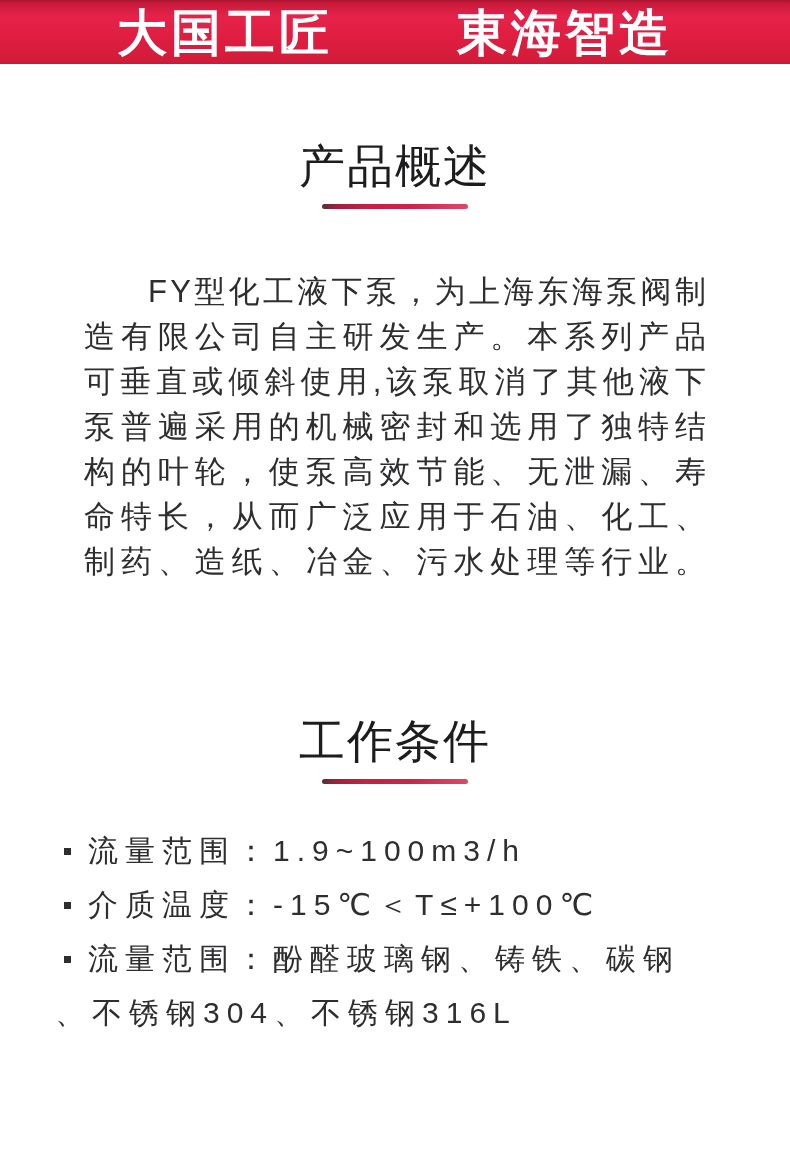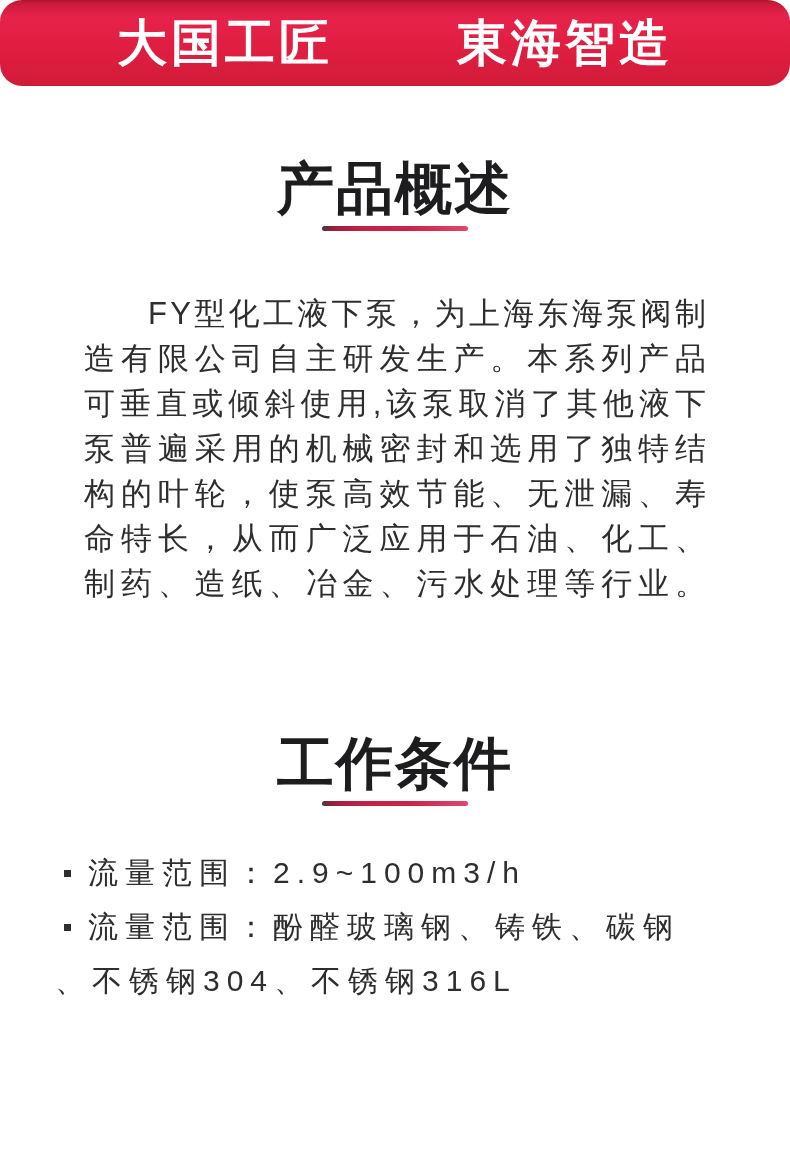--- a/index.html
+++ b/index.html
@@ -6,43 +6,43 @@
   html, body { margin: 0; padding: 0; }
   body {
     width: 790px; height: 1160px;
     background: #ffffff;
     overflow: hidden;
     font-family: "Liberation Sans", "DejaVu Sans", sans-serif;
   }
 
   
   .banner {
-    height: 86px;
+    height: 64px;
     background: linear-gradient(180deg,
       #a8142e 0px, #c91a3a 3px, #e6224a 16px,
       #e01e41 55%, #d31b3a 96%, #c91a38 100%);
-    display: flex; align-items: center; justify-content: center; border-radius: 22px;
+    display: flex; align-items: flex-start; justify-content: center;
   }
   .banner h1 {
     margin: 0;
     color: #ffffff;
     font-size: 50px;
     font-weight: 900;
     letter-spacing: 4px;
     word-spacing: 44px;
     white-space: pre;
   }
 
   
   .sec-title {
     margin: 0;
     text-align: center;
-    font-size: 57px;
+    font-size: 46px;
     line-height: 53px;
-    font-weight: 700;
+    font-weight: 400;
     color: #1d1d1f;
     letter-spacing: 2px;
   }
   .sec-title.overview { margin-top: 76px; }
   .sec-title.conditions { margin-top: 131px; }
   .title-underline {
     width: 146px; height: 5px;
     margin: 11px auto 0;
     border-radius: 3px;
     background: linear-gradient(90deg,
@@ -105,24 +105,28 @@
     <div class="jline"><span>制</span><span>药</span><span>、</span><span>造</span><span>纸</span><span>、</span><span>冶</span><span>金</span><span>、</span><span>污</span><span>水</span><span>处</span><span>理</span><span>等</span><span>行</span><span>业</span><span>。</span></div>
   </div>
 </section>
 
 <section>
   <h2 class="sec-title conditions">工作条件</h2>
   <div class="title-underline"></div>
   <ul class="cond-list">
     <li>
       <span class="bullet"></span>
-      <span>流量范围：2.9~100m3/h</span>
+      <span>流量范围：1.9~100m3/h</span>
     </li>
     <li>
       <span class="bullet"></span>
+    </li>
+    <li>
+      <span class="bullet"></span>
+      <span>介质温度：-15℃＜T≤+100℃</span>
     </li>
     <li>
       <span class="bullet"></span>
       <span>流量范围：酚醛玻璃钢、铸铁、碳钢</span>
       <span class="wrap2">、不锈钢304、不锈钢316L</span>
     </li>
   </ul>
 </section>
 
 </body></html>

